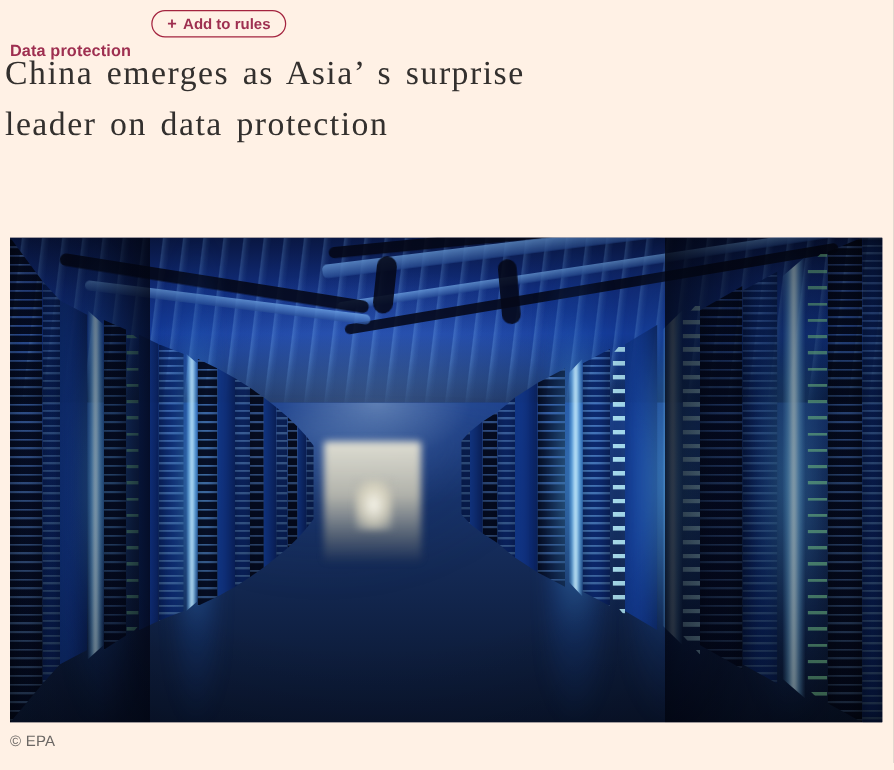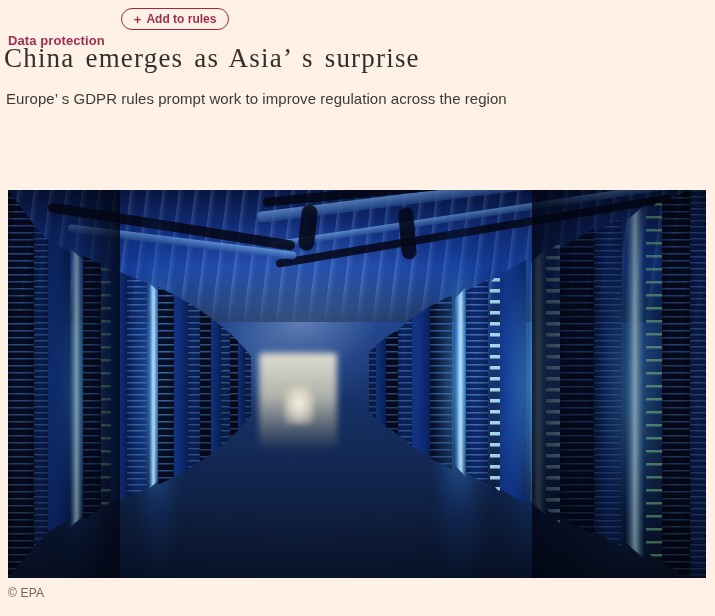--- a/index.html
+++ b/index.html
@@ -307,23 +307,23 @@
   <div class="meta-row">
     <a class="topic-tag" href="#">Data protection</a>
     <button class="myft-button" type="button">
       <span class="myft-plus">+</span>
       <span>Add to rules</span>
     </button>
   </div>
 
   <h1 class="headline">
     <span>China emerges as Asia’ s surprise</span><br>
+    <span>leader on data protection</span>
   </h1>
 
-  <p class="standfirst">Europe’ s GDPR rules prompt work to improve regulation across the region</p>
 
   <figure class="figure">
     <div class="photo">
 
       <div class="ceiling">
         <div class="ceiling-beams"></div>
       </div>
 
       <div class="conduit" style="left:250px; top:22px; width:470px; height:11px; transform:rotate(-7deg);"></div>
       <div class="conduit" style="left:262px; top:52px; width:430px; height:7px; transform:rotate(-8.5deg);"></div>

